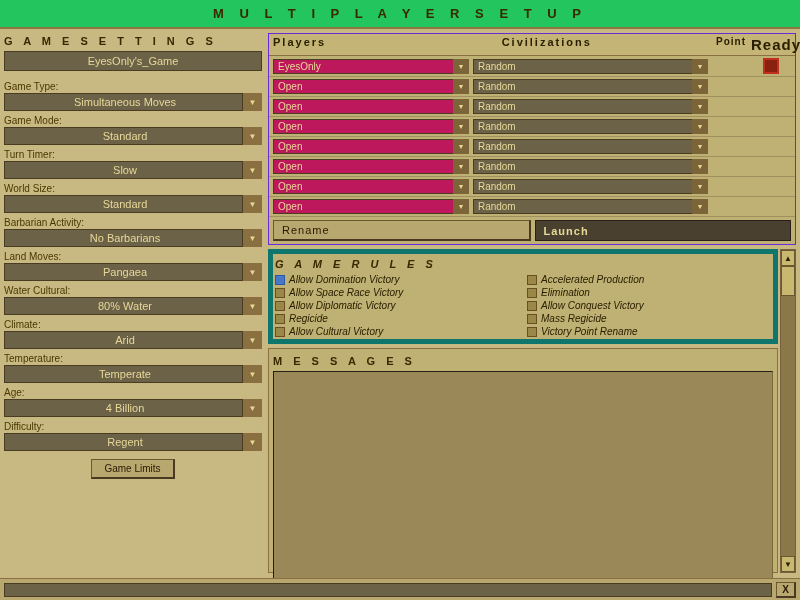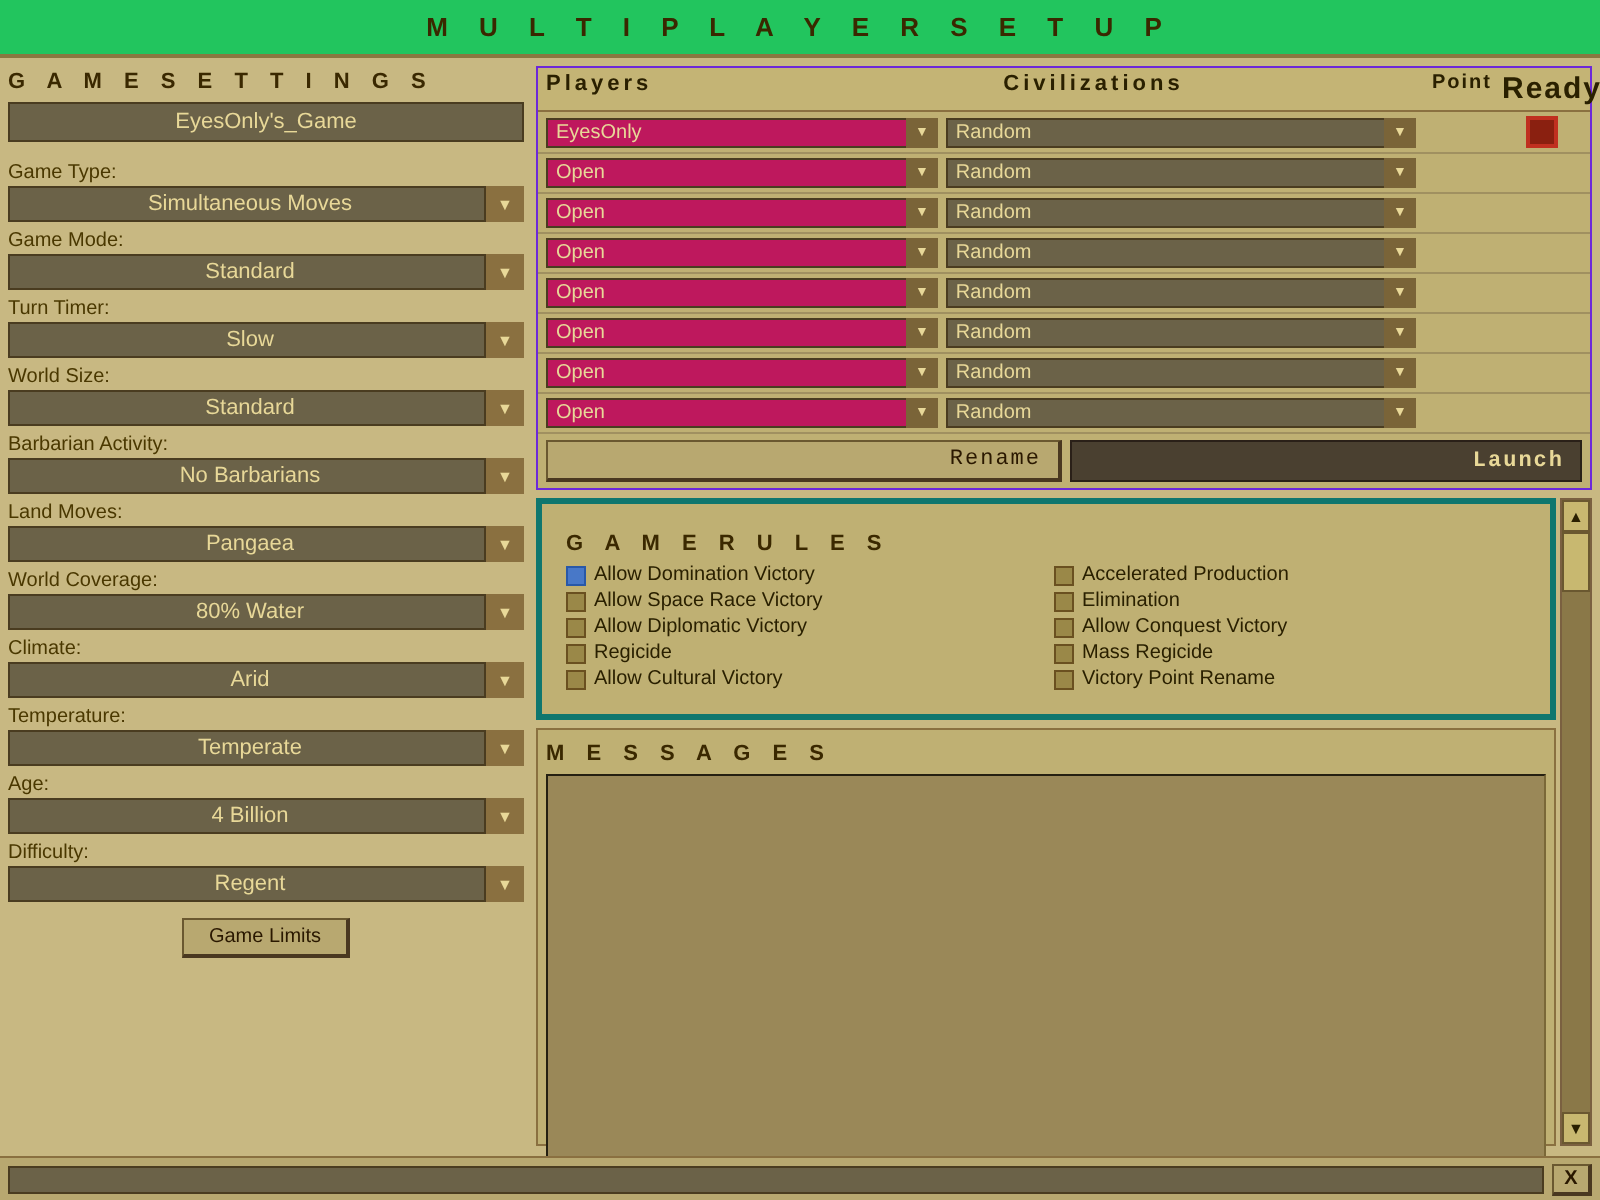--- a/index.html
+++ b/index.html
@@ -226,45 +226,45 @@
       display: flex;
       padding: 3px 4px;
       gap: 4px;
     }
 
     .rename-btn, .launch-btn {
       flex: 1;
       padding: 3px 8px;
       font-size: 11px;
       cursor: pointer;
-      text-align: right;
+      text-align: left;
       letter-spacing: 1px;
-      font-family: Liberation Mono, monospace;
     }
 
     .rename-btn {
       background: #b8a870;
       border: 1px solid #6a5830;
       border-bottom: 2px solid #4a3820;
       border-right: 2px solid #4a3820;
       color: #2a1800;
     }
 
     .launch-btn {
       background: #4a4030;
       border: 1px solid #2a2018;
       color: #e8d898;
       font-weight: bold;
     }
 
     
     .game-rules-section {
-      border: 3px solid #0f766e;
+      border: 5px solid #0f766e;
       background: #b8a86888;
-      padding: 12px;
+      padding: 2px;
+      font-style: italic;
     }
 
     .rules-grid {
       display: grid;
       grid-template-columns: 1fr 1fr;
       gap: 2px 8px;
       margin-top: 4px;
     }
 
     .rule-item {
@@ -408,21 +408,21 @@
         <div class="field-label">Game Mode:</div>
         <div class="dropdown-wrapper"><select class="dropdown-select"><option>Standard</option></select><div class="dropdown-arrow">▼</div></div>
         <div class="field-label">Turn Timer:</div>
         <div class="dropdown-wrapper"><select class="dropdown-select"><option>Slow</option></select><div class="dropdown-arrow">▼</div></div>
         <div class="field-label">World Size:</div>
         <div class="dropdown-wrapper"><select class="dropdown-select"><option>Standard</option></select><div class="dropdown-arrow">▼</div></div>
         <div class="field-label">Barbarian Activity:</div>
         <div class="dropdown-wrapper"><select class="dropdown-select"><option>No Barbarians</option></select><div class="dropdown-arrow">▼</div></div>
         <div class="field-label">Land Moves:</div>
         <div class="dropdown-wrapper"><select class="dropdown-select"><option>Pangaea</option></select><div class="dropdown-arrow">▼</div></div>
-        <div class="field-label">World Coverage:</div>
+        <div class="field-label">Water Cultural:</div>
         <div class="dropdown-wrapper"><select class="dropdown-select"><option>80% Water</option></select><div class="dropdown-arrow">▼</div></div>
         <div class="field-label">Climate:</div>
         <div class="dropdown-wrapper"><select class="dropdown-select"><option>Arid</option></select><div class="dropdown-arrow">▼</div></div>
         <div class="field-label">Temperature:</div>
         <div class="dropdown-wrapper"><select class="dropdown-select"><option>Temperate</option></select><div class="dropdown-arrow">▼</div></div>
         <div class="field-label">Age:</div>
         <div class="dropdown-wrapper"><select class="dropdown-select"><option>4 Billion</option></select><div class="dropdown-arrow">▼</div></div>
         <div class="field-label">Difficulty:</div>
         <div class="dropdown-wrapper"><select class="dropdown-select"><option>Regent</option></select><div class="dropdown-arrow">▼</div></div>
       </div>

